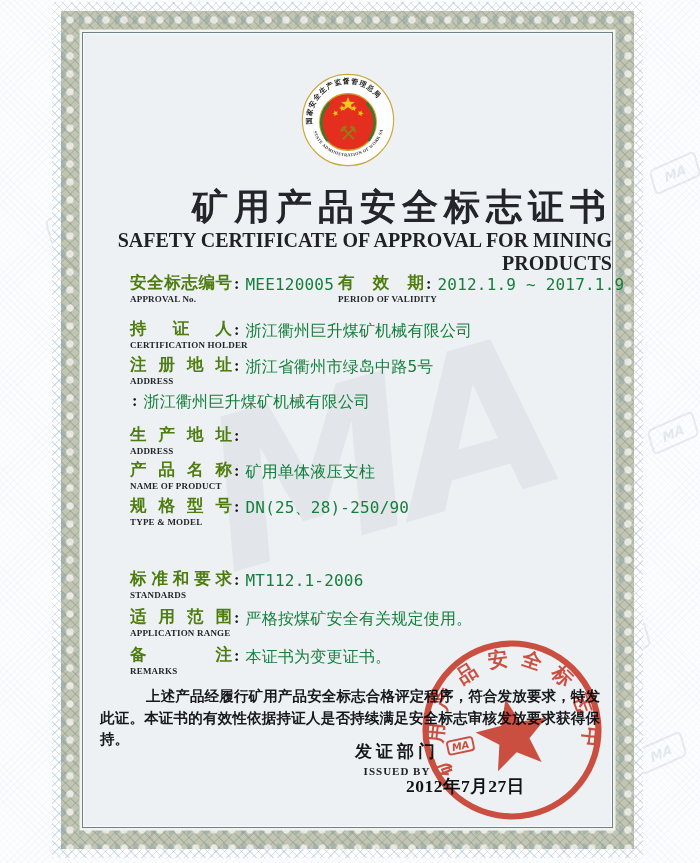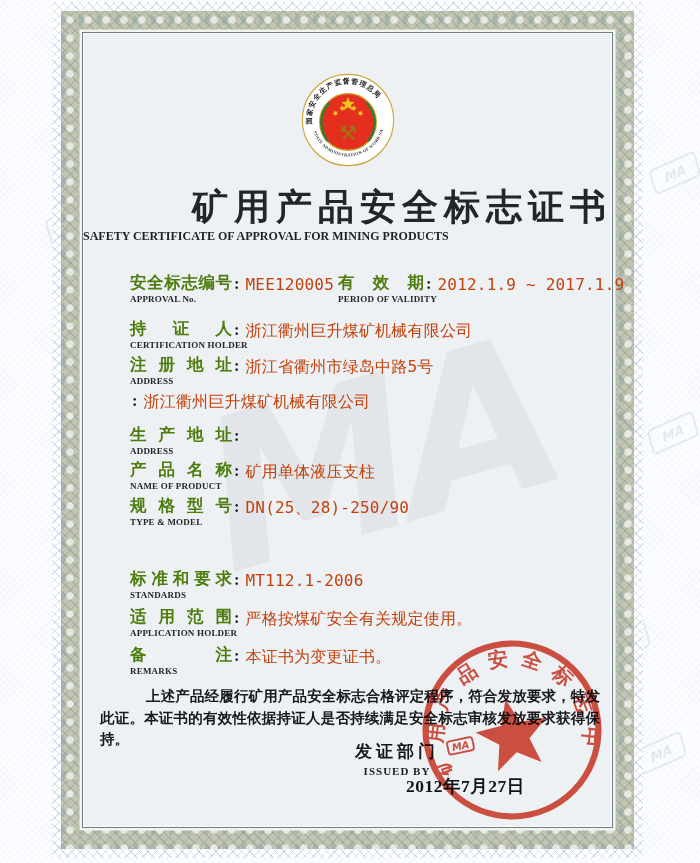--- a/index.html
+++ b/index.html
@@ -53,41 +53,41 @@
   }
   
   .emblem{position:absolute;left:217px;top:39px;width:96px;height:96px;z-index:2;}
   
   .title{
     position:absolute;top:150px;left:0;width:100%;text-align:right;
     font-family:"Liberation Serif","DejaVu Serif",serif;font-weight:700;
     font-size:36px;letter-spacing:6px;text-indent:6px;color:#23252b;z-index:2;
   }
   .subtitle{
-    position:absolute;top:196px;left:0;width:100%;text-align:left;
+    position:absolute;top:196px;left:0;width:100%;text-align:right;
     font-family:"Liberation Serif","DejaVu Serif",serif;font-weight:700;
-    font-size:12px;color:#1f2125;z-index:2;
+    font-size:20px;color:#1f2125;z-index:2;
   }
   
   .row{position:absolute;left:47px;display:flex;align-items:flex-start;z-index:2;white-space:nowrap;}
   .lbl{display:flex;flex-direction:column;width:102px;flex:0 0 102px;}
   .lbl.narrow{width:86px;flex:0 0 86px;}
   .cn{
     display:block;text-align:justify;text-align-last:justify;
     font-family:"Liberation Serif","DejaVu Serif",serif;font-weight:700;
     font-size:16.5px;line-height:1.15;color:#4d7c0f;
   }
   .en{
     font-family:"Liberation Serif","DejaVu Serif",serif;font-weight:600;
     font-size:9px;margin-top:1px;color:#24262a;letter-spacing:.2px;white-space:nowrap;
   }
   .colon{font:700 16.5px "Liberation Serif",serif;margin:0 6px 0 2px;color:#15171a;}
   .val{
     font-family:"DejaVu Sans Mono","Liberation Mono",monospace;
-    font-size:16px;color:#c2410c;margin-top:1px;letter-spacing:.2px;
+    font-size:16px;color:#15803d;margin-top:1px;letter-spacing:.2px;
   }
   
   .para{
     position:absolute;left:17px;top:653px;width:500px;z-index:2;
     font-size:14.5px;font-weight:600;line-height:21.5px;color:#17191c;
     text-indent:46px;text-align:justify;
   }
   .issued{position:absolute;left:244px;top:707px;width:140px;text-align:center;z-index:2;}
   .issued .cnb{font:700 17px "Liberation Serif",serif;letter-spacing:4px;color:#15171a;}
   .issued .enb{font:700 11px "Liberation Serif",serif;letter-spacing:1px;margin-top:2px;color:#1c1e22;}
@@ -228,21 +228,21 @@
           <span class="lbl">
               <span class="cn">标准和要求</span>
               <span class="en">STANDARDS</span>
             </span>
           <span class="colon">:</span>
           <span class="val">MT112.1-2006</span>
         </div>
         <div class="row" style="top:575px">
           <span class="lbl">
               <span class="cn">适用范围</span>
-              <span class="en">APPLICATION HOLDER</span>
+              <span class="en">APPLICATION RANGE</span>
             </span>
           <span class="colon">:</span>
           <span class="val">严格按煤矿安全有关规定使用。</span>
         </div>
         <div class="row" style="top:613px">
           <span class="lbl">
               <span class="cn">备注</span>
               <span class="en">REMARKS</span>
             </span>
           <span class="colon">:</span>

